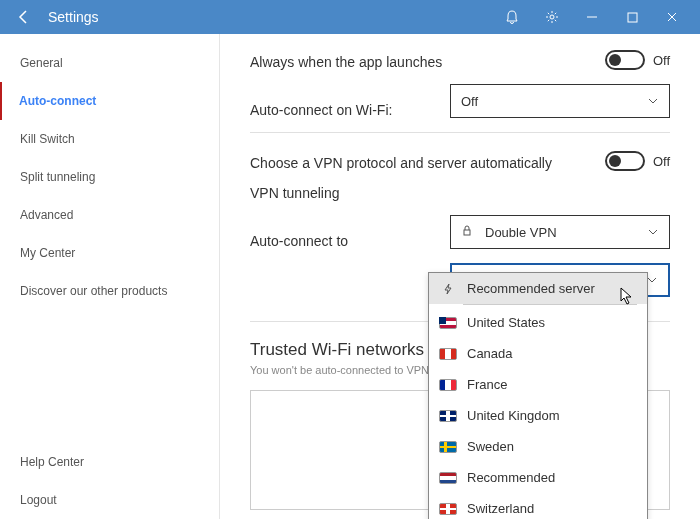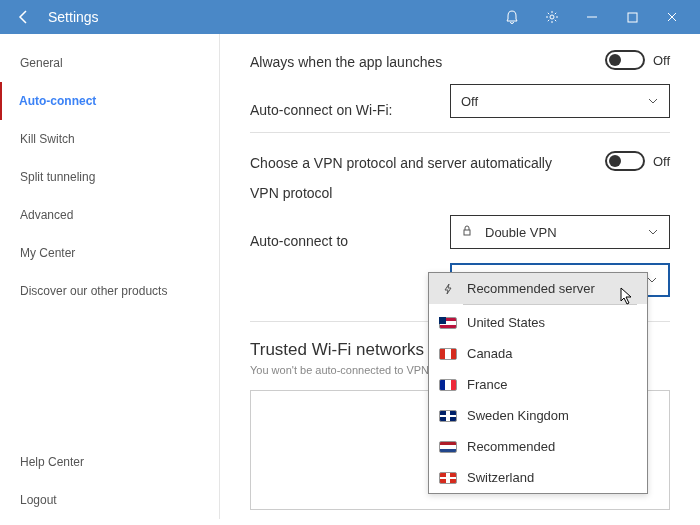--- a/index.html
+++ b/index.html
@@ -129,21 +129,21 @@
     <div class="row">
       <div class="label">Choose a VPN protocol and server automatically</div>
       <div class="toggle-wrap">
         <div class="toggle">
             <div class="knob"></div>
           </div>
         <span class="off-label">Off</span>
       </div>
     </div>
     <div class="row">
-      <div class="label">VPN protocol</div>
+      <div class="label">VPN tunneling</div>
     </div>
 
     <div class="row" style="margin-top:6px">
       <div class="label">Auto-connect to</div>
       <div class="select">
         <span class="sel-icon">
           <svg width="12" height="12" viewBox="0 0 12 12">
               <rect x="3" y="5" width="6" height="5" stroke="#555" fill="none"></rect>
               <path d="M4 5 L4 3 A2 2 0 0 1 8 3 L8 5" stroke="#555" fill="none"></path>
             </svg>
@@ -196,21 +196,27 @@
           <div class="ditem">
             <span class="dico">
               <span class="flag fr"></span>
             </span>
             <span>France</span>
           </div>
           <div class="ditem">
             <span class="dico">
               <span class="flag uk"></span>
             </span>
-            <span>Sweden Kingdom</span>
+            <span>United Kingdom</span>
+          </div>
+          <div class="ditem">
+            <span class="dico">
+              <span class="flag se"></span>
+            </span>
+            <span>Sweden</span>
           </div>
           <div class="ditem">
             <span class="dico">
               <span class="flag nl"></span>
             </span>
             <span>Recommended</span>
           </div>
           <div class="ditem">
             <span class="dico">
               <span class="flag ch"></span>

